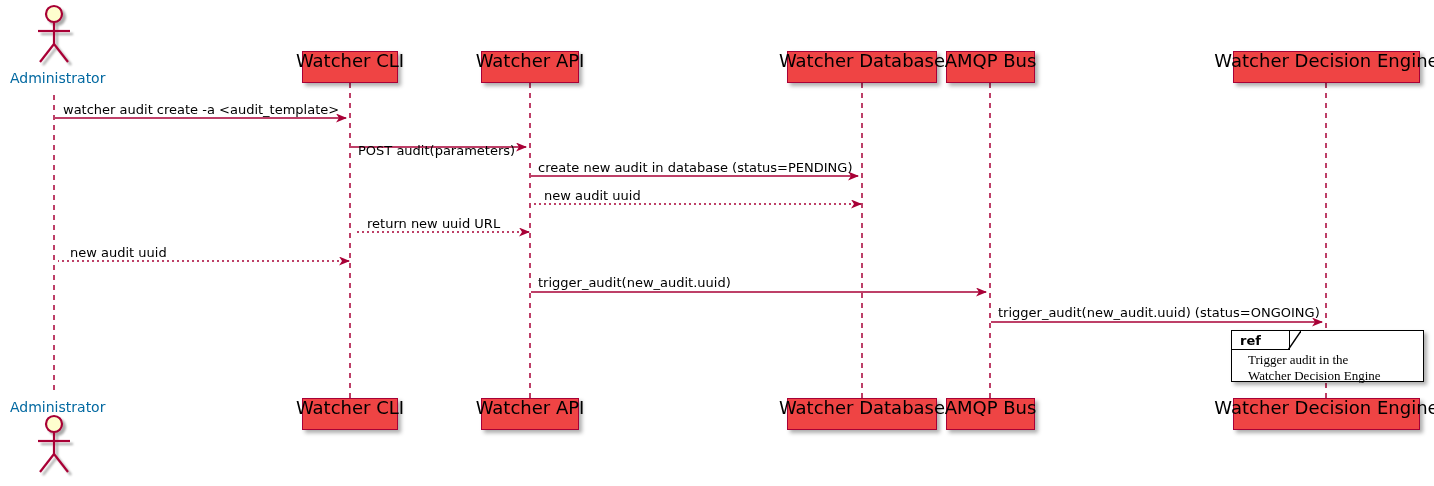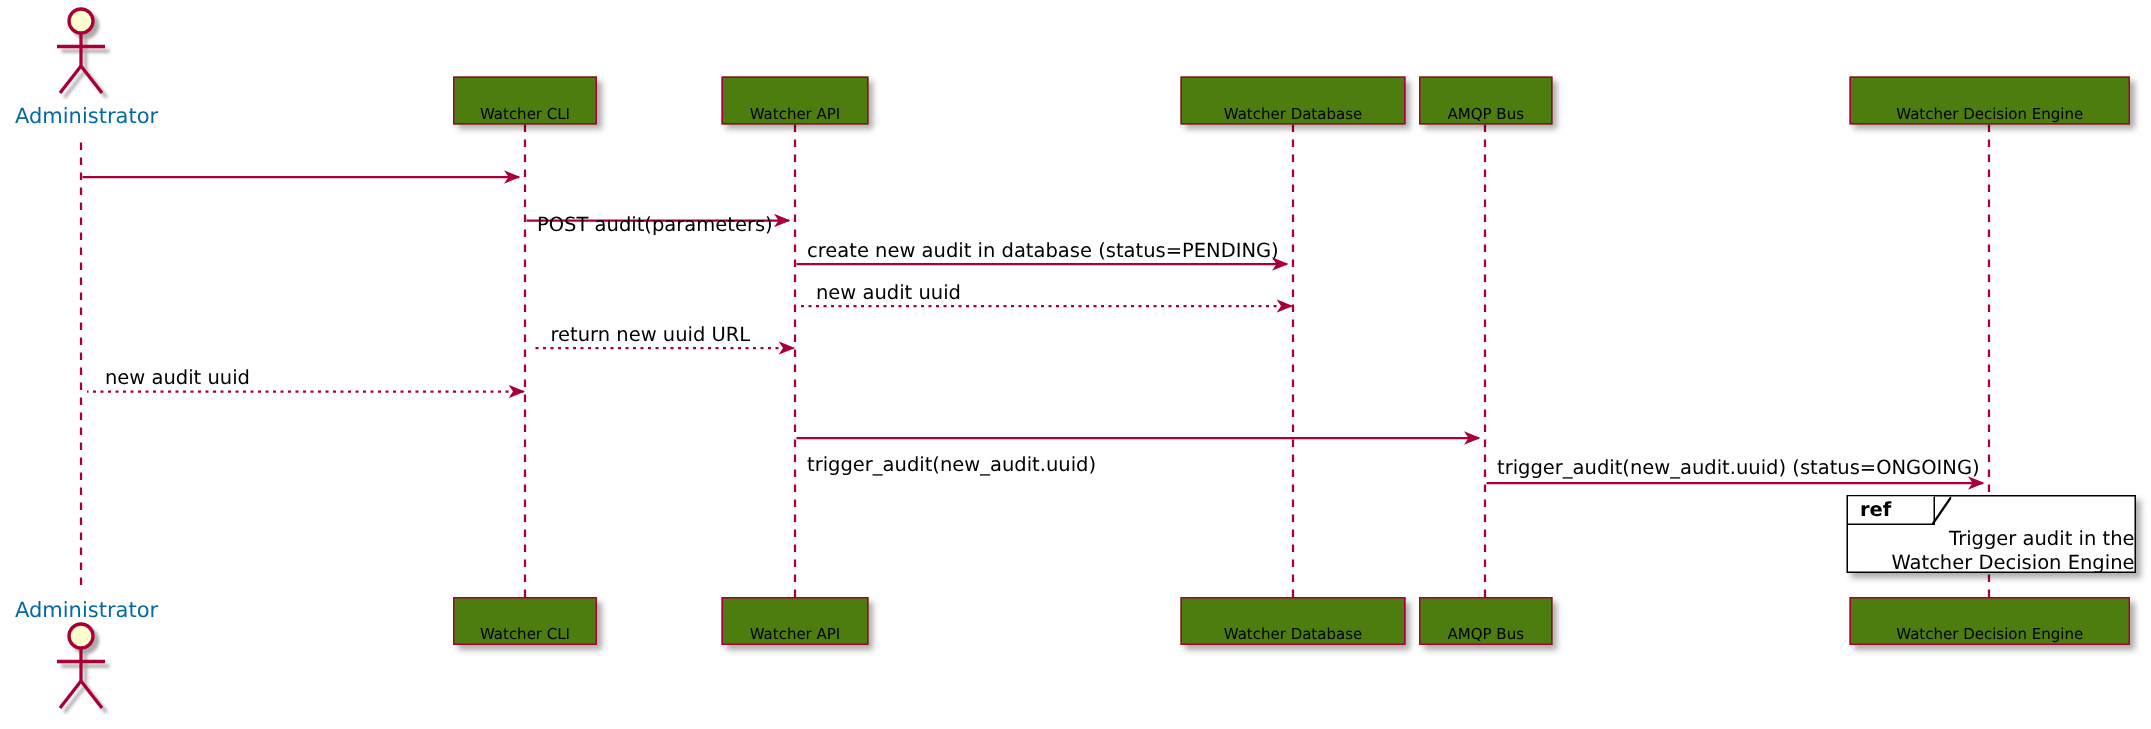--- a/index.html
+++ b/index.html
@@ -20,27 +20,27 @@
   #svg-layer {
     position: absolute;
     left: 0;
     top: 0;
     width: 1434px;
     height: 486px;
   }
   .participant-box {
     position: absolute;
     box-sizing: border-box;
-    background: #4d7c0f;
+    background: #ef4444;
     border: 1.5px solid #A80036;
     color: #000000;
-    font-size: 10px;
+    font-size: 18px;
     line-height: 1;
     display: flex;
-    align-items: flex-end;
+    align-items: flex-start;
     justify-content: center;
     white-space: nowrap;
     box-shadow: 3px 3px 4px rgba(0,0,0,0.32);
     z-index: 5;
   }
   .actor-label {
     position: absolute;
     font-size: 14px;
     color: #0369a1;
     white-space: nowrap;
@@ -90,20 +90,21 @@
   .ref-body {
     position: absolute;
     left: 0;
     top: 21px;
     width: 100%;
     font-size: 13px;
     color: #000000;
     line-height: 16px;
     padding-left: 16px;
     box-sizing: border-box;
+    font-family: Liberation Serif, serif;
   }
   .ref-body div { white-space: nowrap; }
 </style>
 </head>
 <body>
 
 <div id="diagram">
 
   <svg id="svg-layer" viewBox="0 0 1434 486" xmlns="http://www.w3.org/2000/svg">
     <defs>
@@ -183,29 +184,30 @@
   <div class="participant-box" style="left:787px; top:398px; width:150px; height:32px;">
     <span>Watcher Database</span>
   </div>
   <div class="participant-box" style="left:946px; top:398px; width:89px; height:32px;">
     <span>AMQP Bus</span>
   </div>
   <div class="participant-box" style="left:1233px; top:398px; width:187px; height:32px;">
     <span>Watcher Decision Engine</span>
   </div>
 
+  <div class="msg-label" style="left:63px; top:103px;">watcher audit create -a &lt;audit_template&gt;</div>
   <div class="msg-label" style="left:358px; top:144px;">POST audit(parameters)</div>
   <div class="msg-label" style="left:538px; top:161px;">create new audit in database (status=PENDING)</div>
   <div class="msg-label" style="left:544px; top:189px;">new audit uuid</div>
   <div class="msg-label" style="left:367px; top:217px;">return new uuid URL</div>
   <div class="msg-label" style="left:70px; top:246px;">new audit uuid</div>
-  <div class="msg-label" style="left:538px; top:276px;margin-top:28px;">trigger_audit(new_audit.uuid)</div>
+  <div class="msg-label" style="left:538px; top:276px;">trigger_audit(new_audit.uuid)</div>
   <div class="msg-label" style="left:998px; top:306px;">trigger_audit(new_audit.uuid) (status=ONGOING)</div>
 
-  <div class="ref-box" style="left:1231px; top:330px; width:193px; height:52px;text-align:right;">
+  <div class="ref-box" style="left:1231px; top:330px; width:193px; height:52px;">
     <div class="ref-tab">
       <span>ref</span>
     </div>
     <div class="ref-tab-notch">
       <svg width="13" height="19" viewBox="0 0 13 19" xmlns="http://www.w3.org/2000/svg">
         <path d="M0,19 L13,0" stroke="#000000" stroke-width="1.5" fill="none"></path>
       </svg>
     </div>
     <div class="ref-body">
       <div>Trigger audit in the</div>

